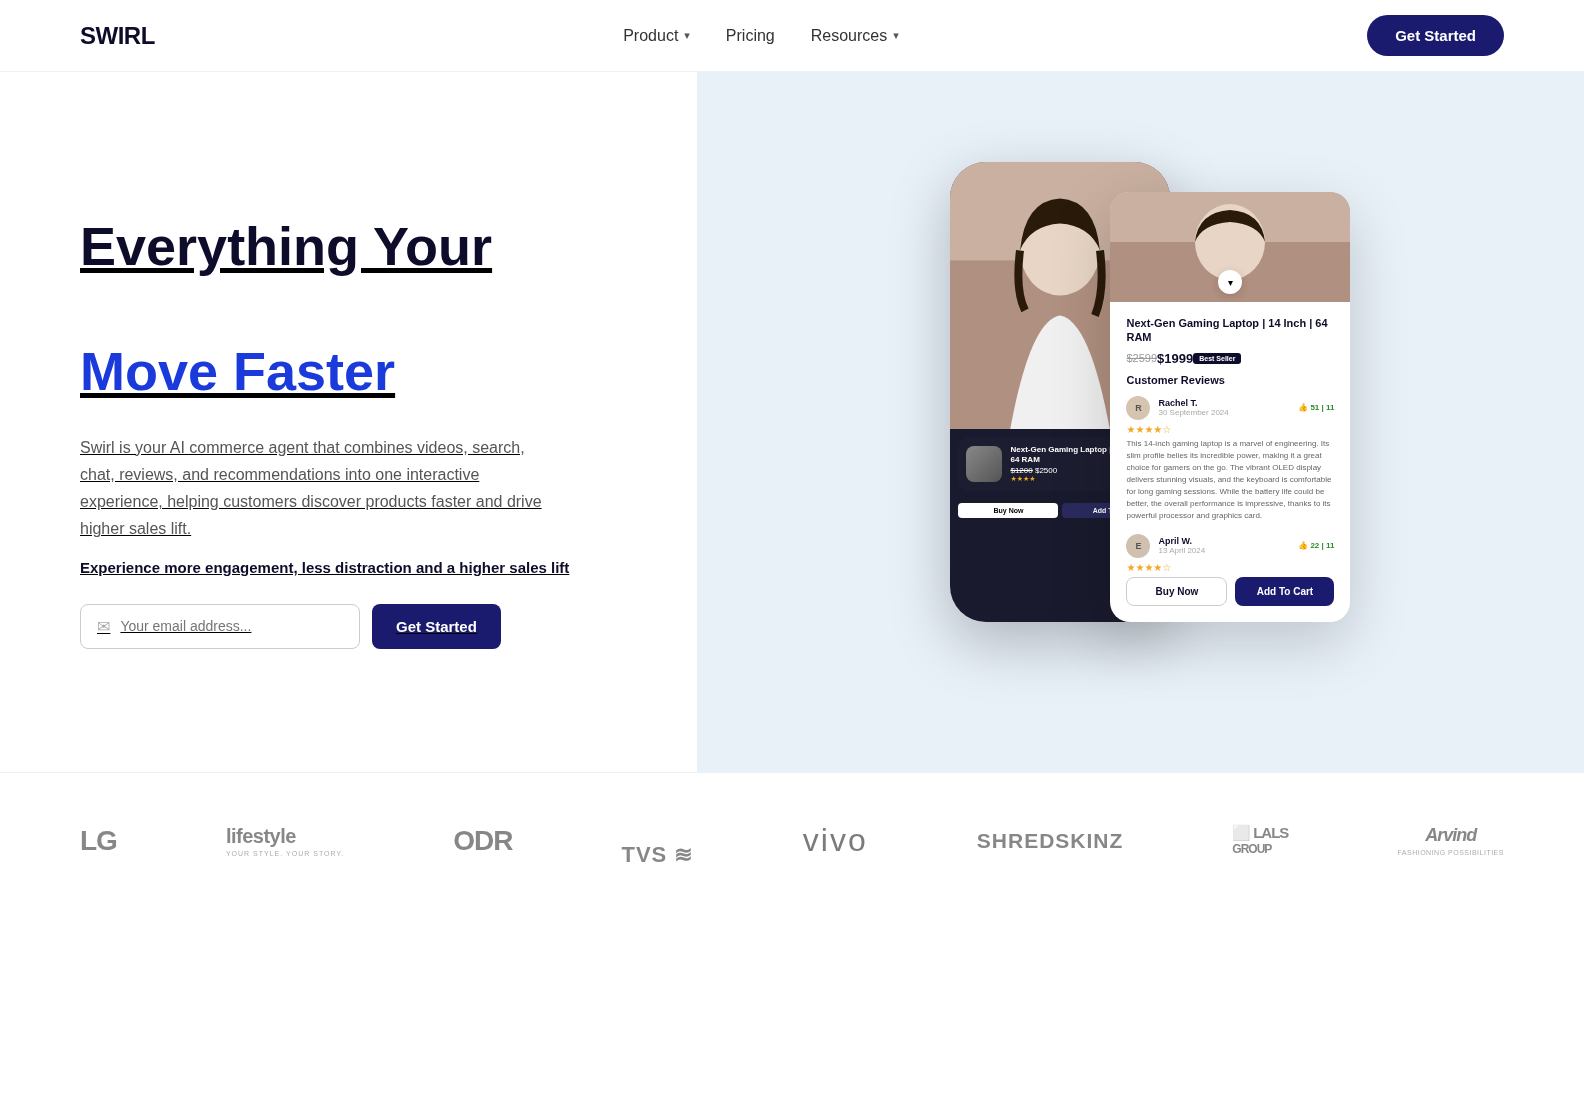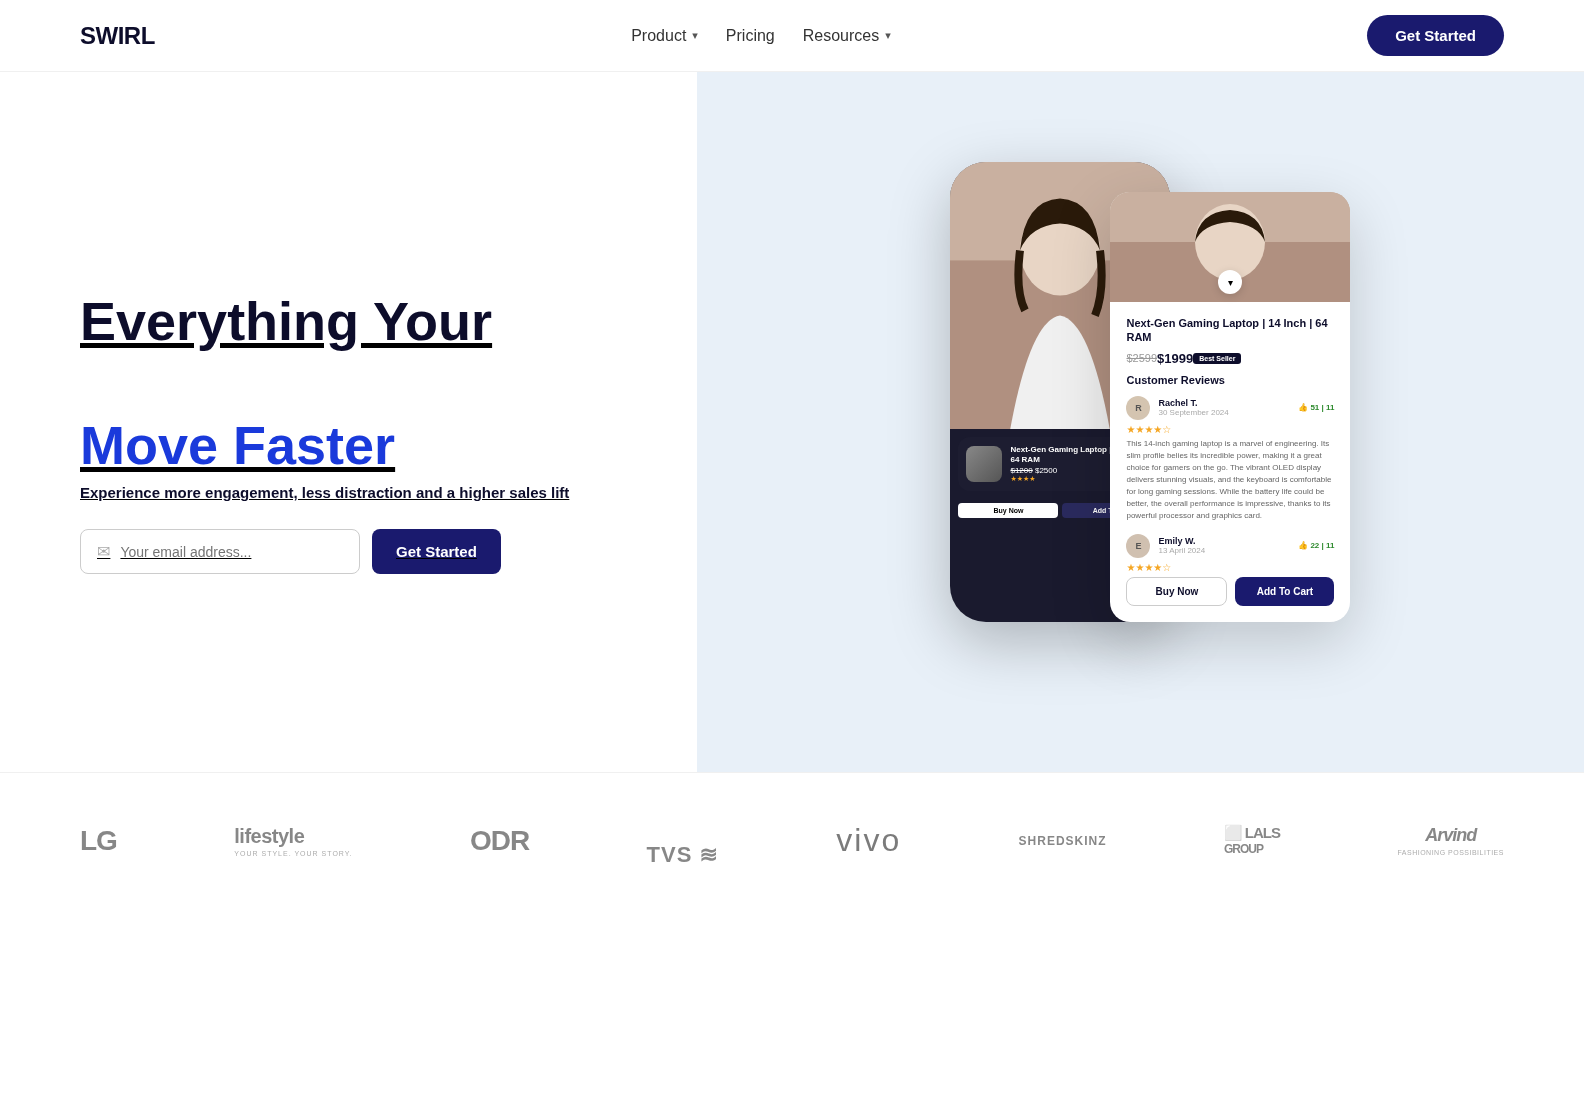--- a/index.html
+++ b/index.html
@@ -5,21 +5,21 @@
     * { margin: 0; padding: 0; box-sizing: border-box; }
     body { font-family: -apple-system, BlinkMacSystemFont, 'Segoe UI', sans-serif; background: #fff; overflow-x: hidden; width: 1584px; }
 
     
     nav {
       display: flex; align-items: center; justify-content: space-between;
       padding: 4px 80px; height: 72px; background: #fff;
       border-bottom: 1px solid #f0f0f0; position: relative; z-index: 10;
     }
     .nav-logo { font-size: 24px; font-weight: 900; color: #0d0d2b; letter-spacing: -0.5px; }
-    .nav-links { display: flex; align-items: center; gap: 28px; }
+    .nav-links { display: flex; align-items: center; gap: 36px; }
     .nav-link { font-size: 16px; color: #333; cursor: pointer; display: flex; align-items: center; gap: 6px; text-decoration: none; }
     .nav-link .chevron { font-size: 11px; color: #555; }
     .nav-cta {
       background: #1a1a6e; color: #fff; border: none; border-radius: 30px;
       padding: 12px 28px; font-size: 15px; font-weight: 600; cursor: pointer;
     }
 
     
     .hero {
       display: flex; min-height: 700px;
@@ -181,20 +181,21 @@
 </nav>
 
 <section class="hero">
 
   <div class="hero-left">
     <h1 class="hero-title">
       <span>Everything Your</span><br>
       <br>
       <span class="hero-title-accent">Move Faster</span>
     </h1>
+    <p class="hero-desc">Swirl is your AI commerce agent that combines videos, search, chat, reviews, and recommendations into one interactive experience, helping customers discover products faster and drive higher sales lift.</p>
     <p class="hero-cta-text">Experience more engagement, less distraction and a higher sales lift</p>
     <div class="email-form">
       <div class="email-input-wrap">
         <span class="email-icon">✉</span>
         <input type="email" class="email-input" placeholder="Your email address..." style="">
       </div>
       <button class="email-btn">Get Started</button>
     </div>
   </div>
 
@@ -271,21 +272,21 @@
               <div class="reviewer-badge">👍 51  | 11</div>
             </div>
             <div class="review-stars">★★★★☆</div>
             <div class="review-text">This 14-inch gaming laptop is a marvel of engineering. Its slim profile belies its incredible power, making it a great choice for gamers on the go. The vibrant OLED display delivers stunning visuals, and the keyboard is comfortable for long gaming sessions. While the battery life could be better, the overall performance is impressive, thanks to its powerful processor and graphics card.</div>
           </div>
 
           <div class="review-item">
             <div class="reviewer-row">
               <div class="reviewer-avatar" style="background:#d0c0b0;">E</div>
               <div class="reviewer-meta">
-                <div class="reviewer-name">Emily W.</div>
+                <div class="reviewer-name">April W.</div>
                 <div class="reviewer-date">13 April 2024</div>
               </div>
               <div class="reviewer-badge">👍 22  | 11</div>
             </div>
             <div class="review-stars">★★★★☆</div>
             <div class="review-text">This 17-inch behemoth is a gaming powerhouse that rivals desktop PCs. Its massive display, powerful processor, and top-tier...</div>
           </div>
         </div>
         <div class="panel-action-btns">
           <button class="panel-buy-btn">Buy Now</button>
@@ -299,21 +300,21 @@
 
 <section class="logos-section">
   <div class="brand-logo brand-logo-lg">LG</div>
   <div class="brand-logo" style="font-size:16px; font-weight:700; line-height:1.3;">
     <div style="font-size:20px;font-weight:800;letter-spacing:-0.5px;">lifestyle</div>
     <div style="font-size:7px;font-weight:400;letter-spacing:1px;color:#888;">YOUR STYLE. YOUR STORY.</div>
   </div>
   <div class="brand-logo brand-logo-lg">ODR</div>
   <div class="brand-logo" style="font-size:22px;font-weight:900;letter-spacing:1px;margin-top:29px;">TVS ≋</div>
   <div class="brand-logo" style="font-size:32px;font-weight:300;letter-spacing:2px;color:#444;">vivo</div>
-  <div class="brand-logo" style="font-size:12px;font-weight:800;letter-spacing:1px;">SHREDSKINZ</div>
+  <div class="brand-logo" style="font-size:21px;font-weight:800;letter-spacing:1px;">SHREDSKINZ</div>
   <div class="brand-logo" style="font-size:15px;font-weight:800;line-height:1.3;">
     <div>⬜ LALS</div>
     <div style="font-size:12px;">GROUP</div>
   </div>
   <div class="brand-logo" style="font-size:18px;font-weight:700;line-height:1.3;">
     <div style="font-style:italic;text-align:center;">Arvind</div>
     <div style="font-size:7px;font-weight:400;letter-spacing:0.5px;color:#888;">FASHIONING POSSIBILITIES</div>
   </div>
 </section>
 

